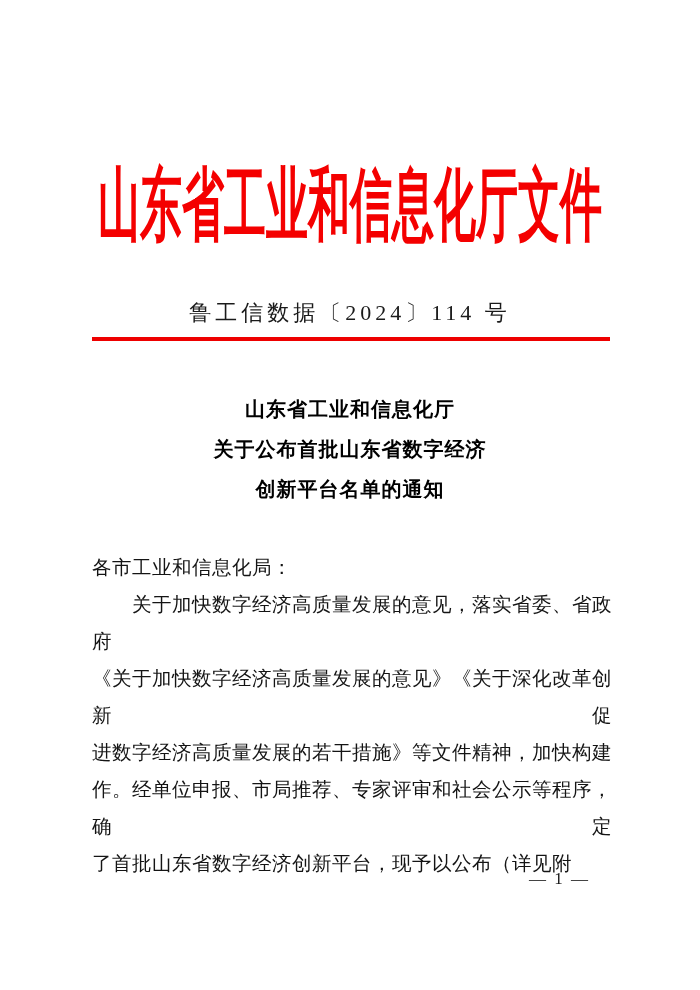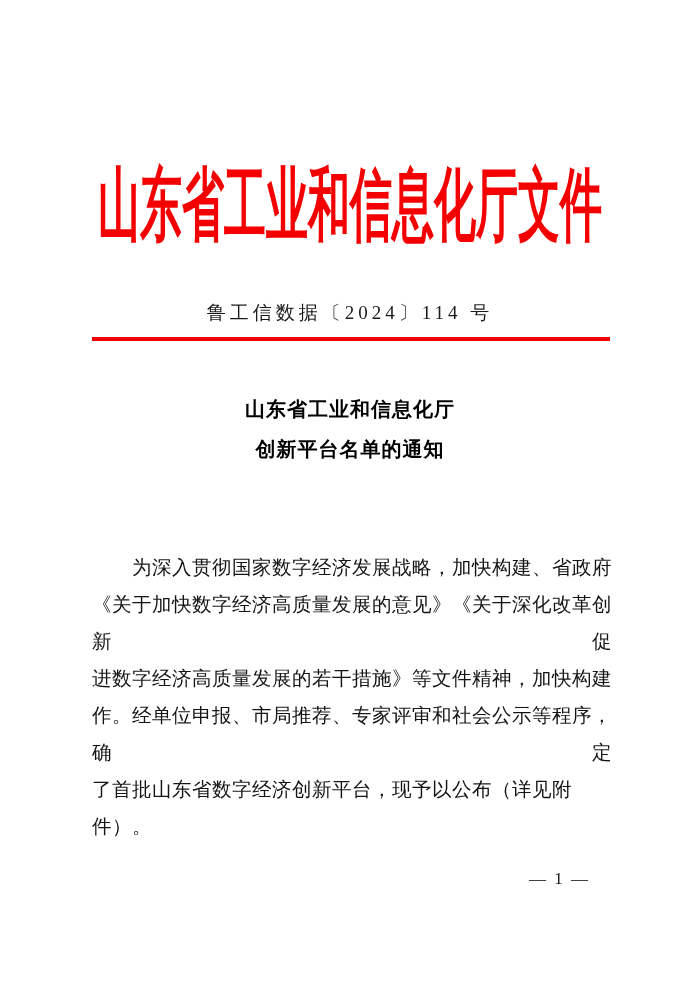--- a/index.html
+++ b/index.html
@@ -30,21 +30,21 @@
     transform: scaleY(1.9);
     transform-origin: center center;
     white-space: nowrap;
   }
   .doc-number {
     position: absolute;
     top: 301px;
     left: 0;
     width: 100%;
     text-align: center;
-    font-size: 19px;
+    font-size: 22px;
     line-height: 24px;
     letter-spacing: 4px;
     color: #1a1a1a;
   }
   .red-line {
     position: absolute;
     top: 337px;
     left: 92px;
     width: 518px;
     height: 4px;
@@ -99,25 +99,27 @@
 <div class="page">
 
   <div class="red-header">山东省工业和信息化厅文件</div>
 
   <div class="doc-number">鲁工信数据〔2024〕114 号</div>
 
   <div class="red-line"></div>
 
   <div class="doc-title">
     <div>山东省工业和信息化厅</div>
+    <div>关于公布首批山东省数字经济</div>
     <div>创新平台名单的通知</div>
   </div>
 
   <div class="doc-body">
-    <div class="body-line just indent">为深入贯彻国家数字经济发展战略，加快构建、省政府</div>
+    <div class="body-line">各市工业和信息化局：</div>
+    <div class="body-line just indent">关于加快数字经济高质量发展的意见，落实省委、省政府</div>
     <div class="body-line just">《关于加快数字经济高质量发展的意见》《关于深化改革创新促</div>
     <div class="body-line just">进数字经济高质量发展的若干措施》等文件精神，加快构建</div>
     <div class="body-line just">作。经单位申报、市局推荐、专家评审和社会公示等程序，确定</div>
     <div class="body-line">了首批山东省数字经济创新平台，现予以公布（详见附件）。</div>
 
   </div>
 
   <div class="page-number">— 1 —</div>
 
 </div>

